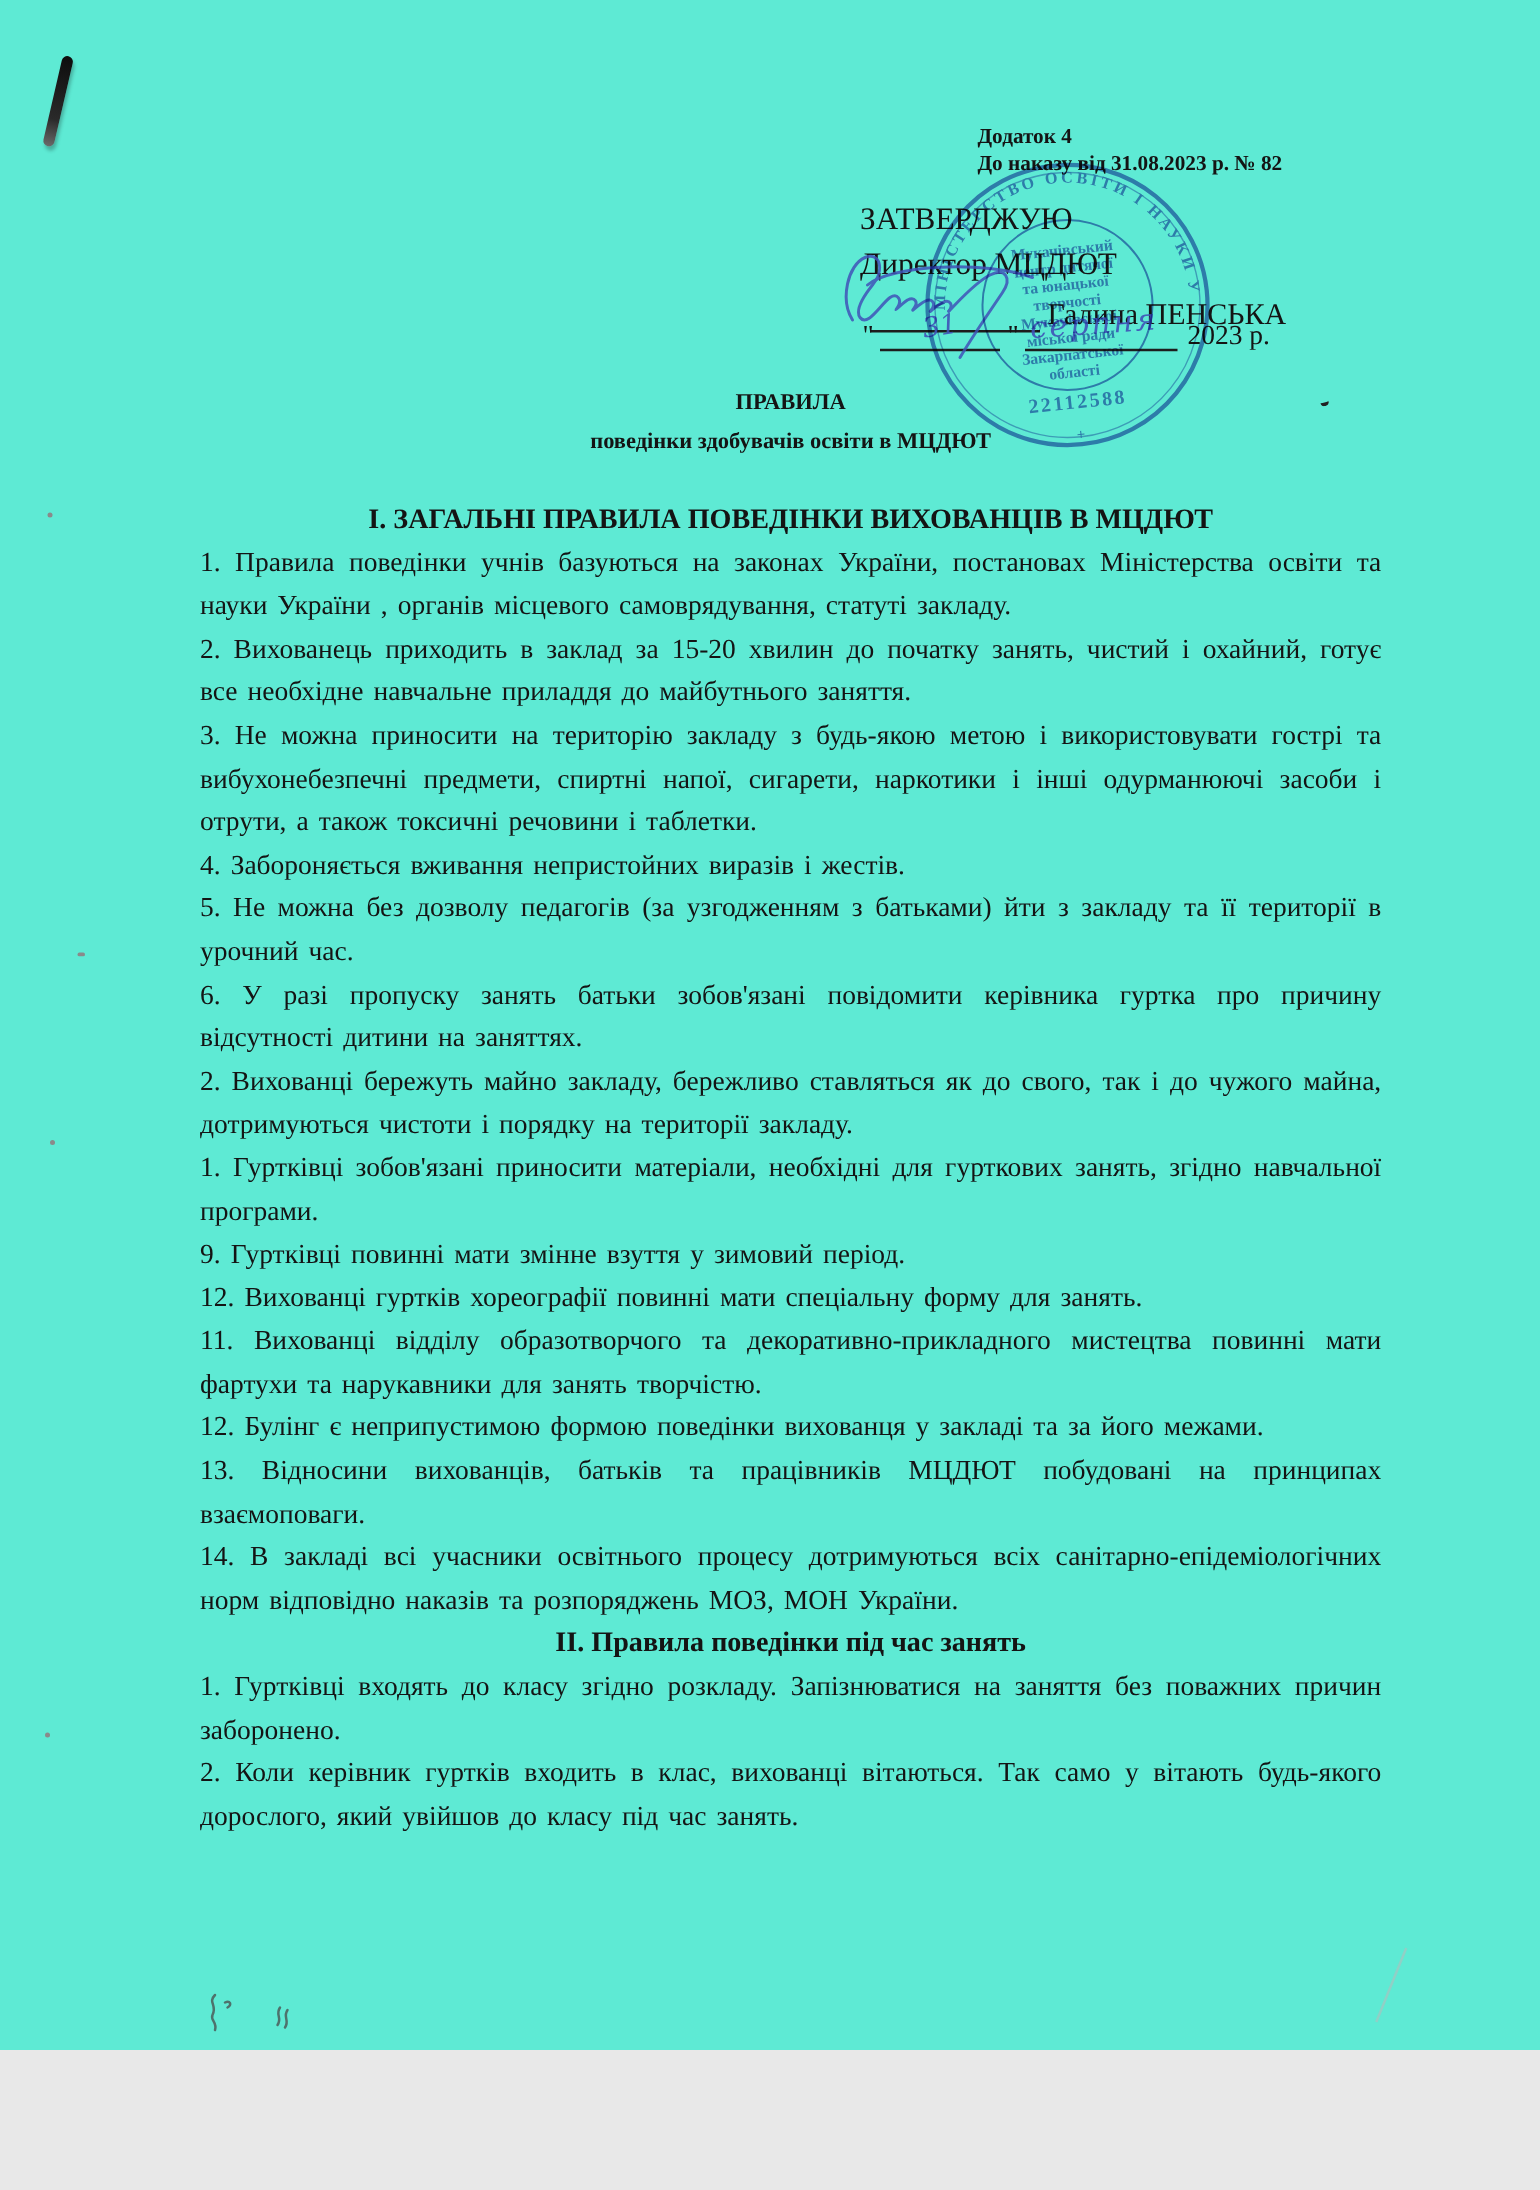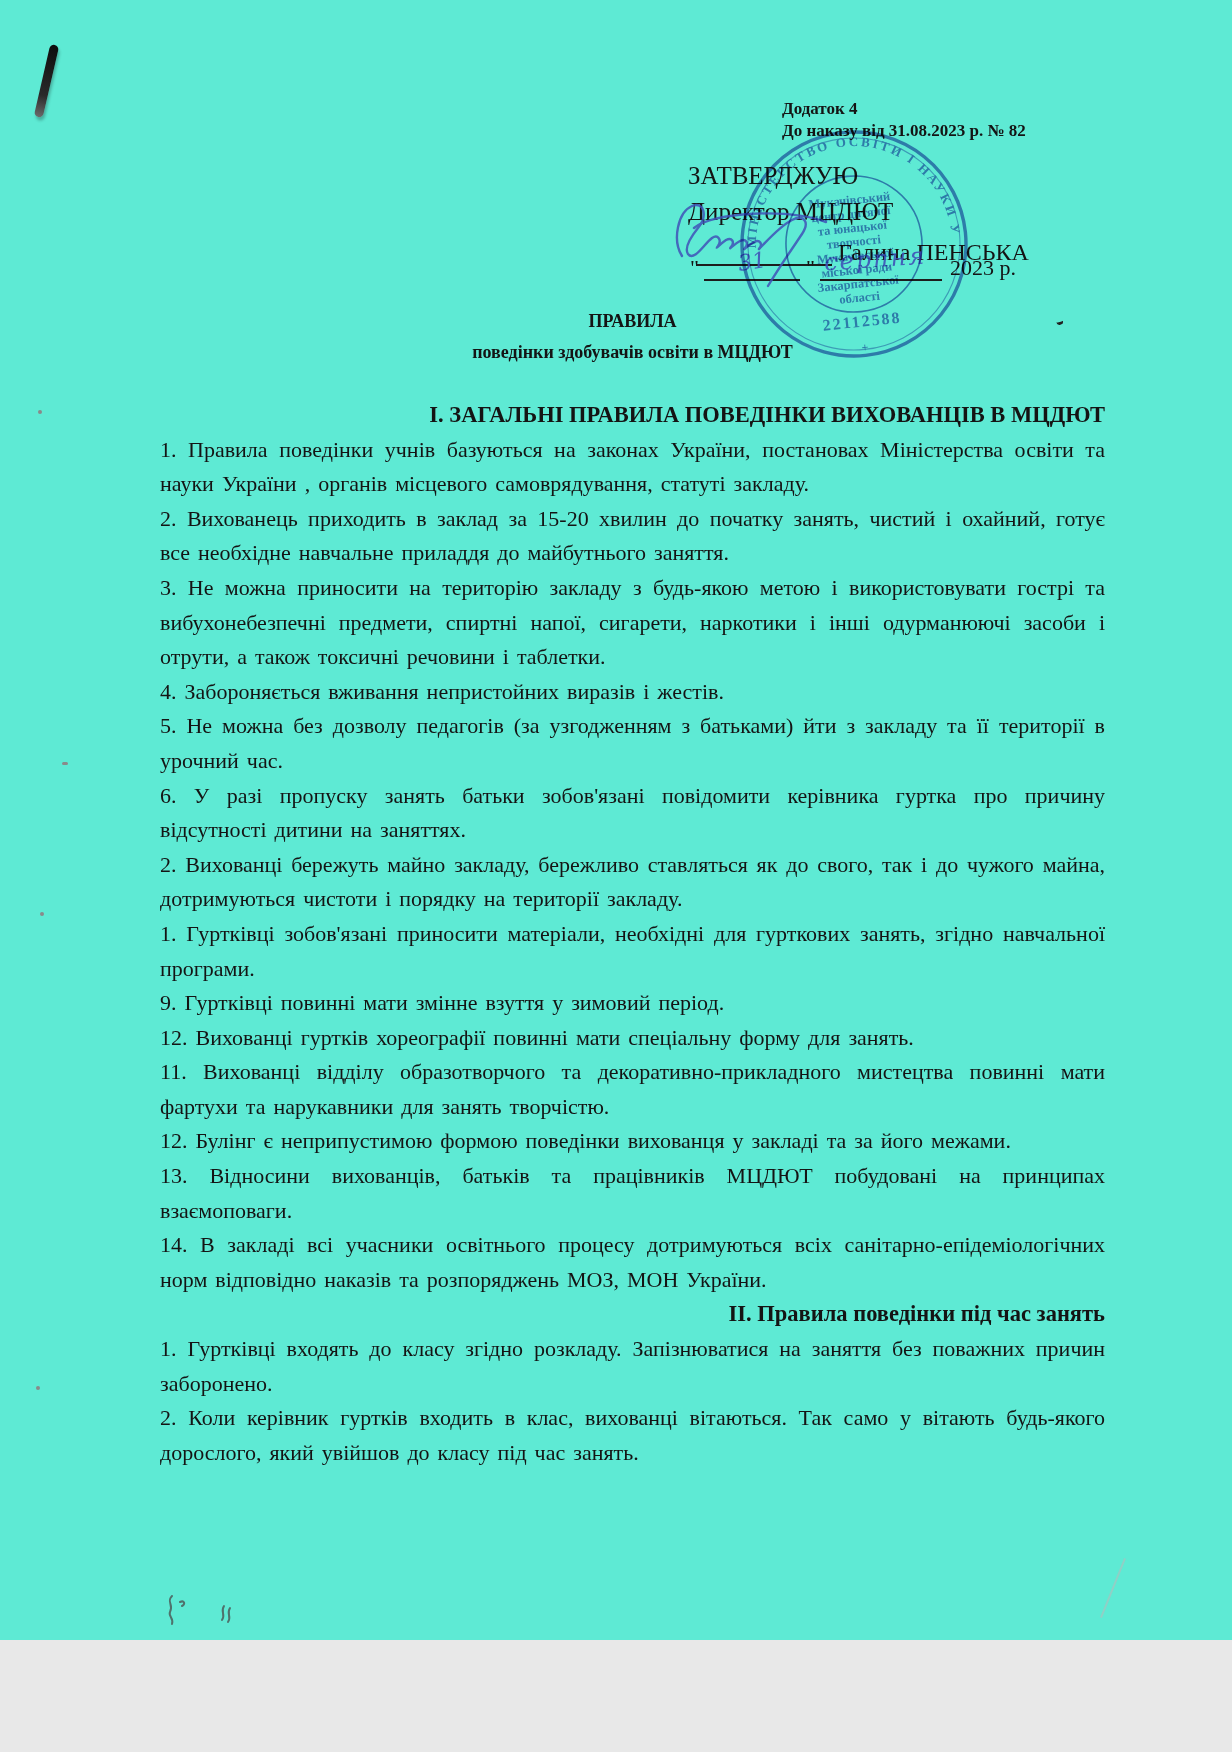--- a/index.html
+++ b/index.html
@@ -47,21 +47,21 @@
     mix-blend-mode:multiply;opacity:.82;pointer-events:none;
   }
   .doc-title{
     position:absolute;left:160px;top:306px;width:945px;
     text-align:center;font-weight:bold;font-size:18px;line-height:31px;
   }
   .rules{
     position:absolute;left:160px;top:398px;width:945px;
     font-size:22px;line-height:34.6px;text-align:justify;
   }
-  .sec-heading{font-weight:bold;font-size:22.5px;text-align:right;}
+  .sec-heading{font-weight:bold;font-size:22.5px;text-align:center;}
   .rule{margin:0;word-spacing:2.5px;}
   .bottom-marks{position:absolute;left:158px;top:1588px;}
   .scratch{
     position:absolute;left:1112px;top:1556px;width:2px;height:64px;
     background:#b9b9b9;transform:rotate(22deg);opacity:.55;
   }
   .comma-mark{
     position:absolute;left:1056px;top:318px;width:7px;height:4px;
     border-bottom:3px solid #222;border-radius:50%;transform:rotate(-14deg);
   }

